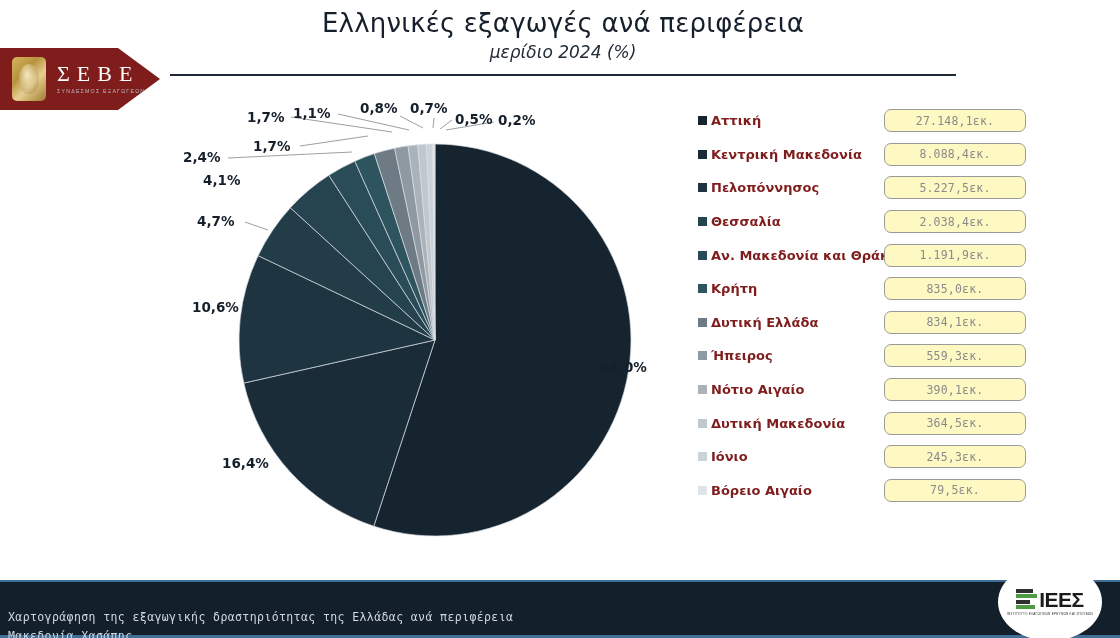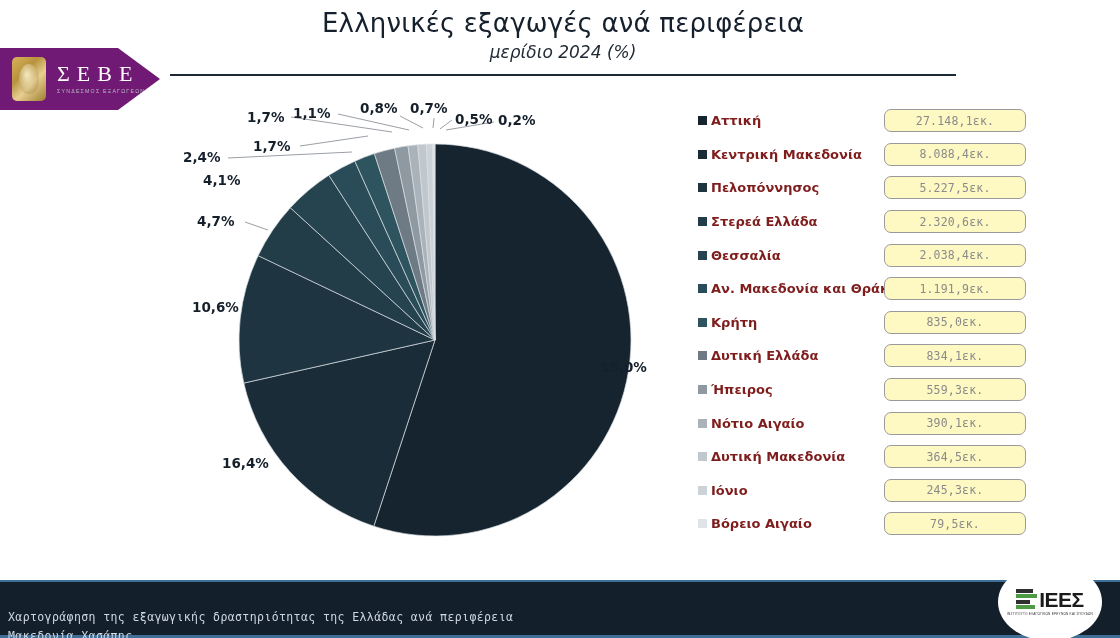--- a/index.html
+++ b/index.html
@@ -5,21 +5,21 @@
   html,body{margin:0;padding:0;}
   body{
     width:1120px;height:638px;
     background:#ffffff;
     font-family:"Liberation Sans",sans-serif;
     overflow:hidden;position:relative;
   }
   
   #logo-banner{
     position:absolute;left:0;top:48px;width:160px;height:62px;
-    background:#701a75;
+    background:#7f1d1d;
     clip-path:polygon(0 0, 118px 0, 160px 50%, 118px 100%, 0 100%);
     display:flex;align-items:center;
   }
   #logo-coin{
     width:34px;height:44px;margin-left:12px;border-radius:5px;
     background:linear-gradient(135deg,#d8b25a 0%,#b8933f 35%,#e7cf92 60%,#9e7c2e 100%);
     position:relative;overflow:hidden;flex:0 0 auto;
   }
   #logo-coin::after{
     content:"";position:absolute;left:7px;top:7px;width:20px;height:30px;
@@ -188,27 +188,20 @@
       </div>
     </div>
     <div class="legend-row">
       <span class="swatch" style="background: rgb(30, 52, 64);"></span>
       <span class="legend-label">Πελοπόννησος</span>
       <div class="value-box">
         <span class="value-text">5.227,5εκ.</span>
       </div>
     </div>
     <div class="legend-row">
-      <span class="swatch" style="background: rgb(34, 60, 72);"></span>
-      <span class="legend-label">Στερεά Ελλάδα</span>
-      <div class="value-box">
-        <span class="value-text">2.320,6εκ.</span>
-      </div>
-    </div>
-    <div class="legend-row">
       <span class="swatch" style="background: rgb(38, 68, 80);"></span>
       <span class="legend-label">Θεσσαλία</span>
       <div class="value-box">
         <span class="value-text">2.038,4εκ.</span>
       </div>
     </div>
     <div class="legend-row">
       <span class="swatch" style="background: rgb(42, 76, 88);"></span>
       <span class="legend-label">Αν. Μακεδονία και Θράκη</span>
       <div class="value-box">

